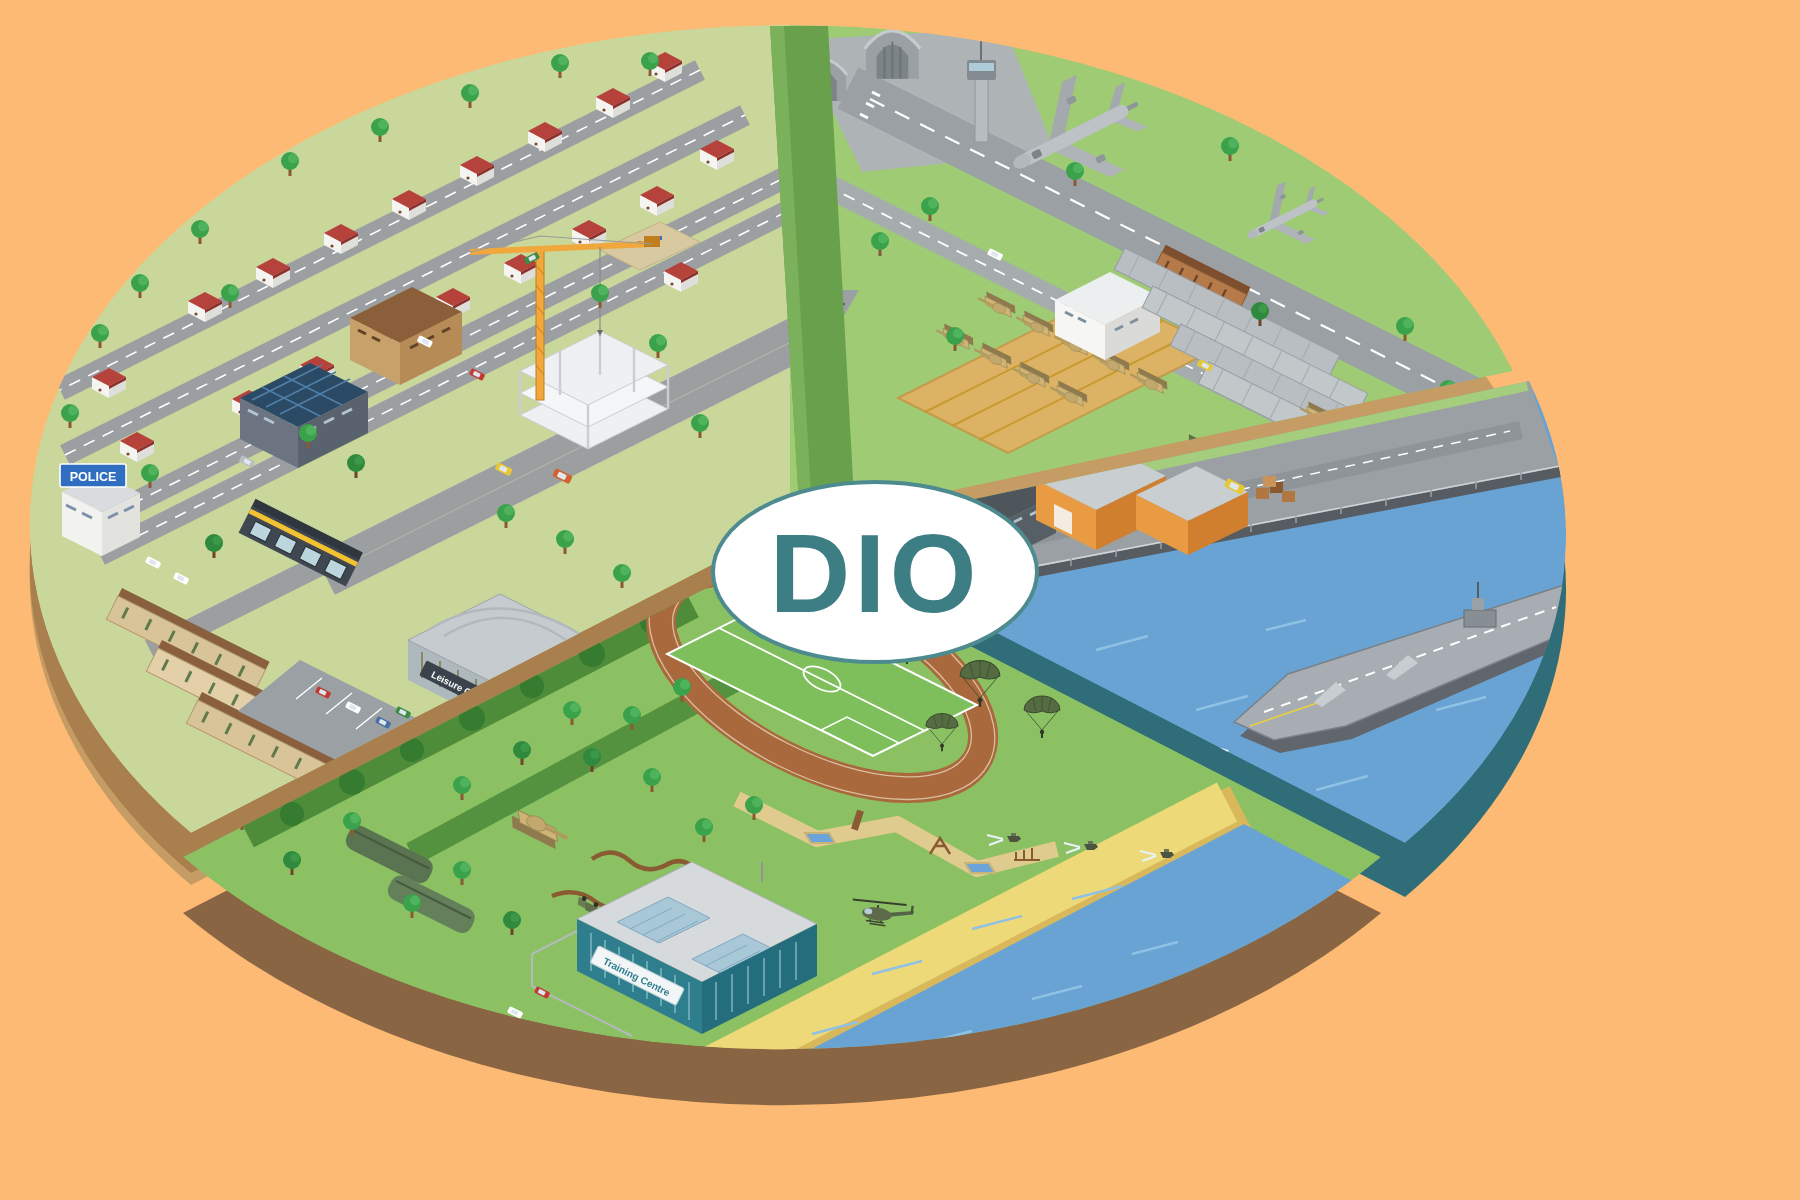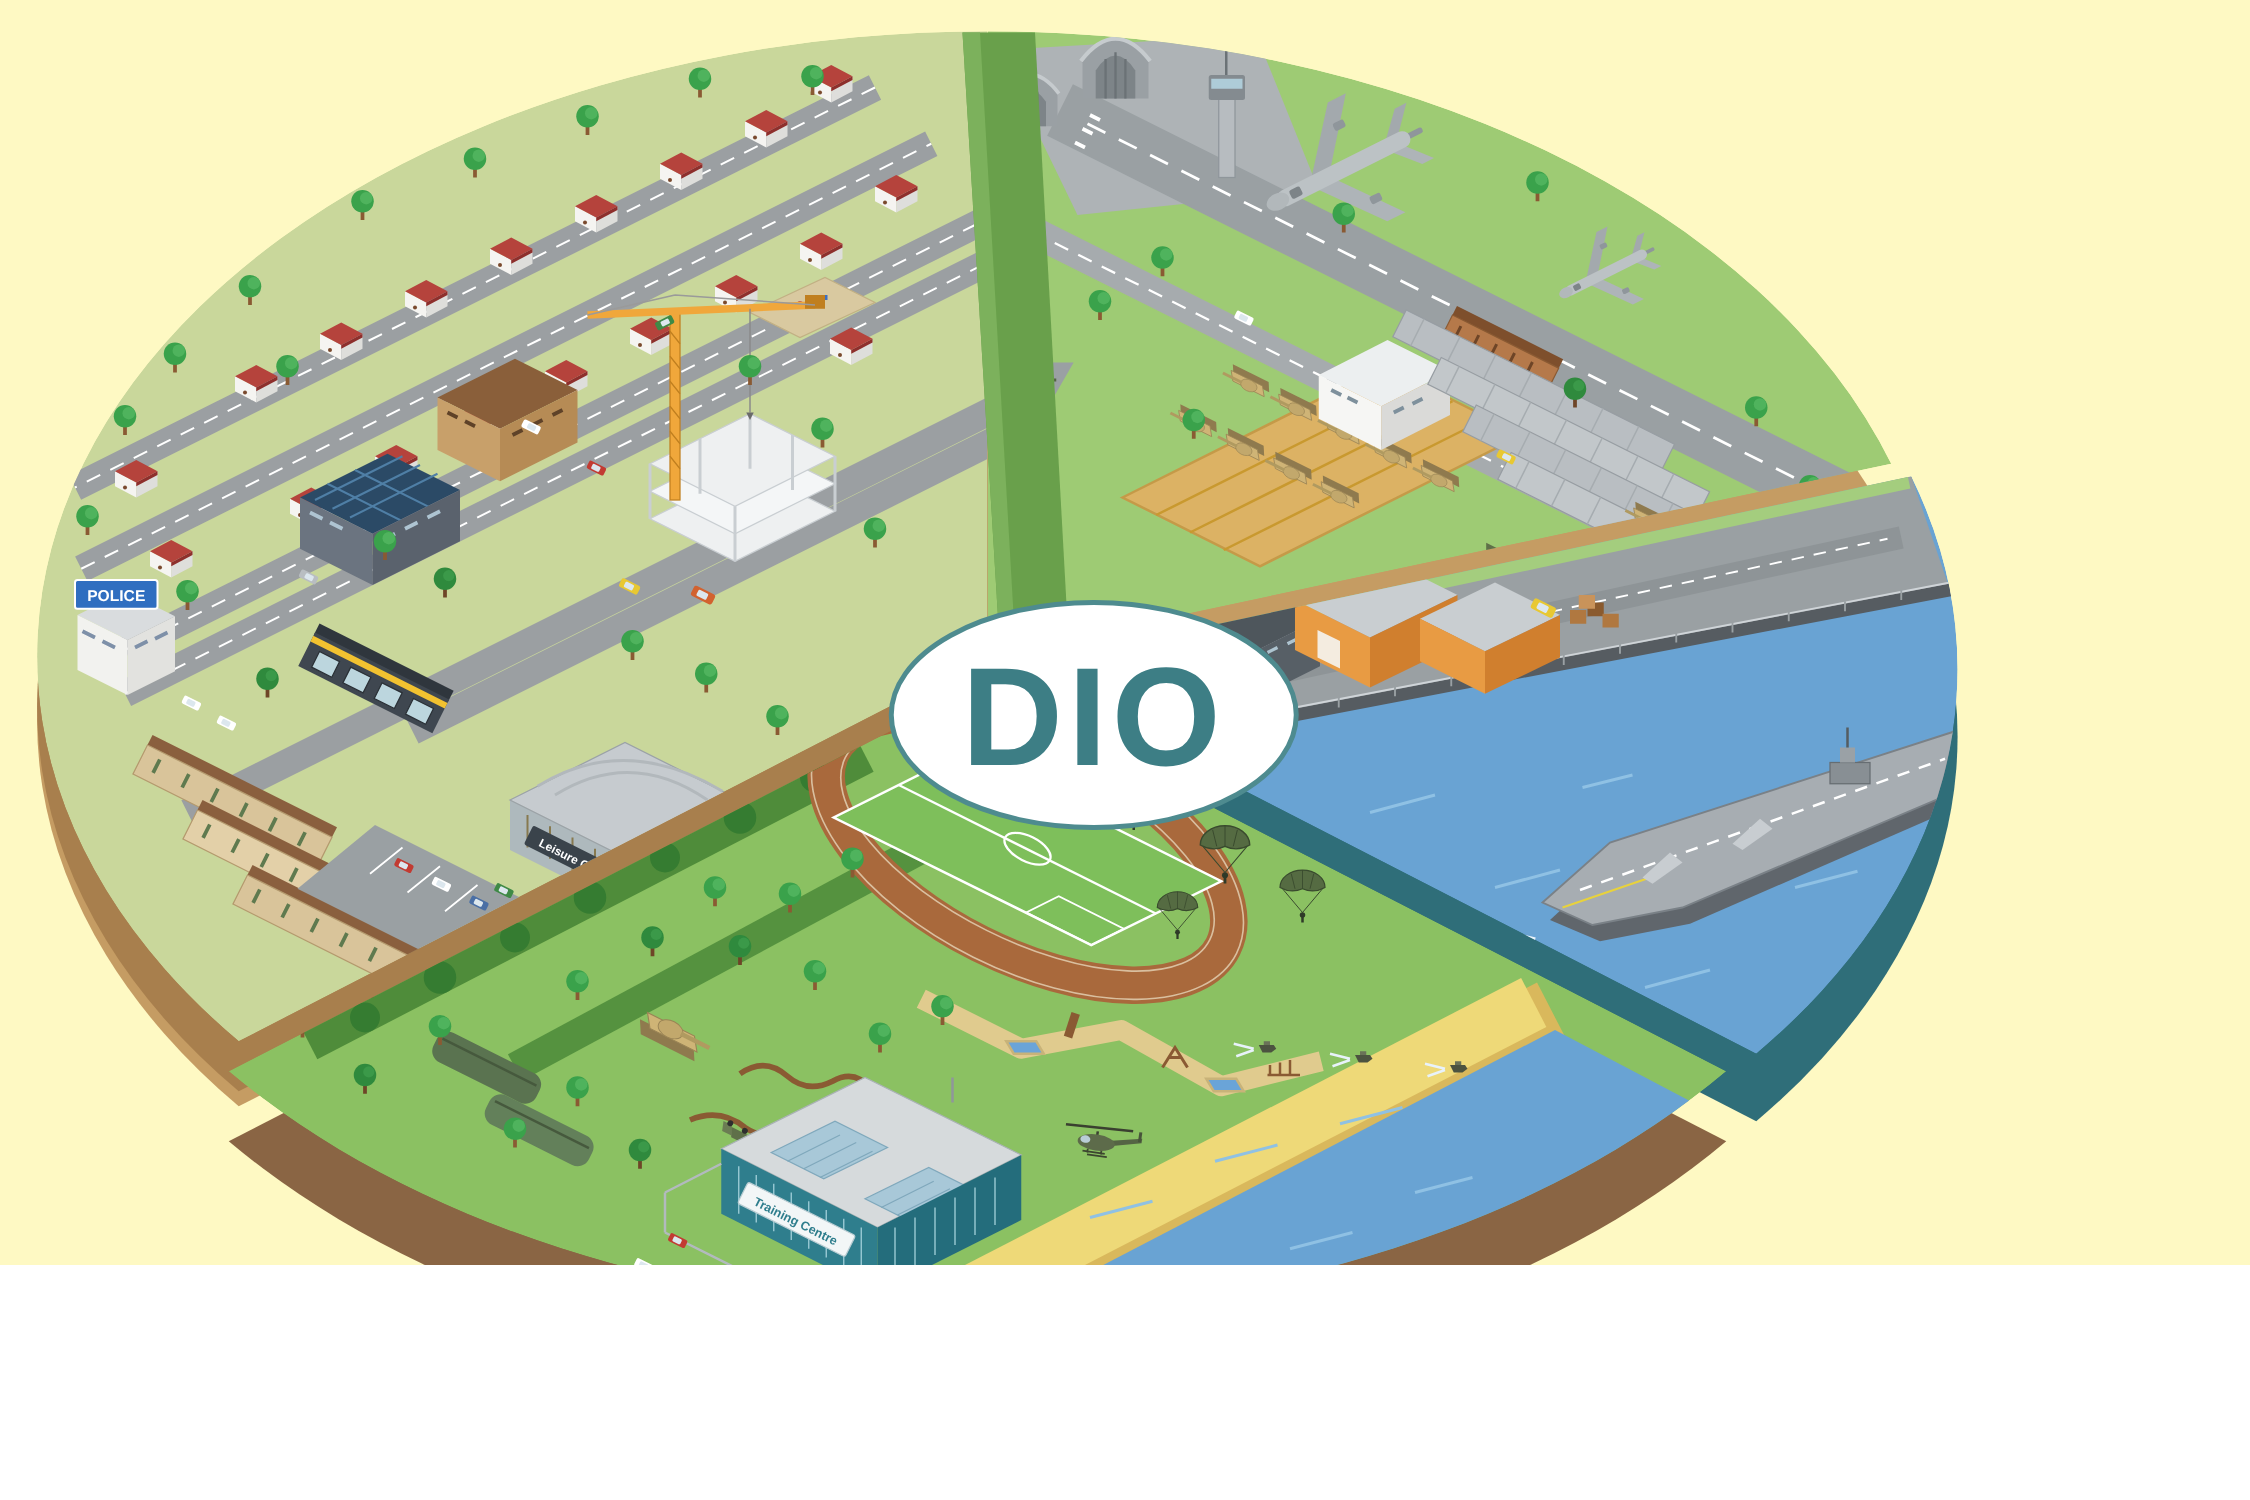--- a/index.html
+++ b/index.html
@@ -1,16 +1,16 @@
 <!DOCTYPE html>
 <html><head>
 <meta charset="utf-8">
 <style>
   html,body{margin:0;padding:0;background:#ffffff;}
-  .stage{width:1800px;height:1012px;position:relative;background:#fef9c3;overflow:hidden;
+  .stage{width:1800px;height:1200px;position:relative;background:#fdba74;overflow:hidden;
          font-family:"Liberation Sans","DejaVu Sans",sans-serif;}
   svg{display:block;}
   text{font-family:"Liberation Sans","DejaVu Sans",sans-serif;}
 </style>
 </head>
 <body>
 
 <div class="stage">
 <svg width="1800" height="1200" viewBox="0 0 1800 1200">
 <defs>

